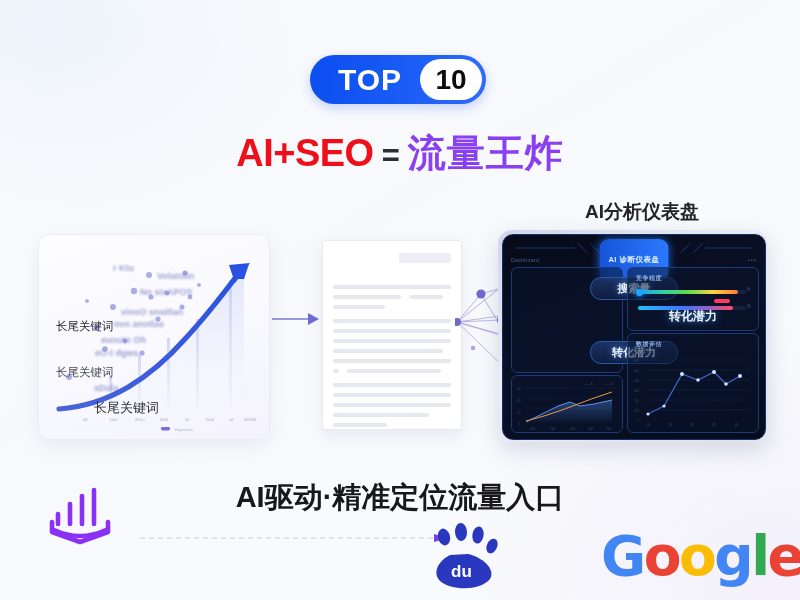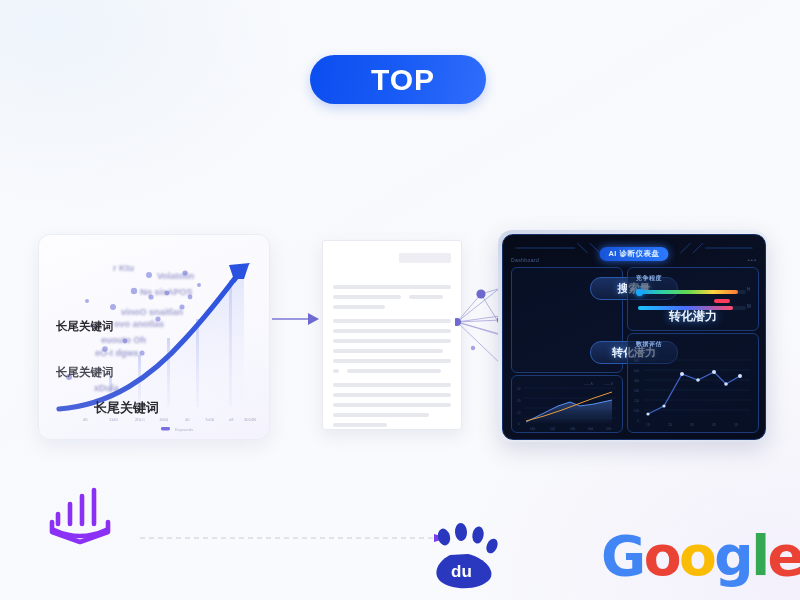--- a/index.html
+++ b/index.html
@@ -47,21 +47,21 @@
   
   .card-left{
     position:absolute;left:38px;top:234px;width:230px;height:204px;
     background:linear-gradient(160deg,#fdfdff 0%,#f8f8fe 60%,#f4f3fd 100%);
     border-radius:12px;border:1px solid #ececf6;
     box-shadow:0 6px 18px rgba(90,90,160,.09);overflow:hidden;
   }
   .card-left .plot{position:absolute;left:0;top:0;width:230px;height:204px;}
 
   .kw{
-    position:absolute;color:#2a2a30;font-weight:bold;white-space:nowrap;
+    position:absolute;color:#2a2a30;font-weight:normal;white-space:nowrap;
   }
   #kw1{left:17px;top:84px;font-size:11.5px;}
   #kw2{left:17px;top:130px;font-size:11.5px;color:#4a4a55;}
   #kw3{left:55px;top:164px;font-size:13px;}
 
   .blurtext{position:absolute;color:#6d6ab5;font-weight:bold;white-space:nowrap;
     filter:blur(1.1px);opacity:.62;font-size:9px;}
 
   
   .arrow-mid{position:absolute;left:272px;top:310px;width:48px;height:18px;}
@@ -89,23 +89,23 @@
     background:linear-gradient(150deg,#cfd6e8 0%,#e8ecf6 40%,#dfe4f1 100%);
     box-shadow:0 8px 22px rgba(60,70,120,.18);
   }
   .dash{
     position:relative;width:100%;height:100%;border-radius:11px;overflow:hidden;
     background:linear-gradient(155deg,#060a18 0%,#0a1024 45%,#070c1c 100%);
     border:1px solid #16306a;
   }
   .dash-hdr{position:absolute;left:0;top:5px;width:100%;height:16px;}
   .dash-badge{
-    position:absolute;left:50%;transform:translateX(-50%);top:12px;
+    position:absolute;left:50%;transform:translateX(-50%);top:4px;
     background:linear-gradient(90deg,#1654d8,#2b79ff);border-radius:9px;
-    padding:2px 9px;font-size:7.5px;color:#dff0ff;font-weight:bold;white-space:nowrap;
+    padding:16px 9px;font-size:7.5px;color:#dff0ff;font-weight:bold;white-space:nowrap;
     box-shadow:0 0 8px rgba(45,120,255,.75);letter-spacing:.5px;
   }
   .dash-mini{position:absolute;left:8px;top:22px;font-size:5px;color:#46608f;letter-spacing:.4px;}
   .dash-dots{position:absolute;right:8px;top:22px;font-size:6px;color:#3d5686;letter-spacing:1px;}
 
   .panel{position:absolute;border:1px solid #1b3a77;border-radius:6px;background:rgba(10,20,45,.55);}
   #p-left{left:8px;top:32px;width:110px;height:104px;}
   #p-botleft{left:8px;top:140px;width:110px;height:56px;}
   #p-topright{left:124px;top:32px;width:130px;height:62px;}
   #p-botright{left:124px;top:98px;width:130px;height:98px;}
@@ -147,23 +147,28 @@
   }
   .g-b{color:#4285F4;} .g-r{color:#EA4335;} .g-y{color:#FBBC05;} .g-g{color:#34A853;}
 </style>
 </head>
 <body>
 
 <div class="stage">
 
   <div class="top-badge">
     <div class="tw">TOP</div>
-  </div>
-
-
+    <div class="num">10</div>
+  </div>
+
+  <div class="headline">
+    <span class="red">AI+SEO</span><span class="eq">=</span><span class="pur">流量王炸</span>
+  </div>
+
+  <div class="sec-label" id="lbl-right">AI分析仪表盘</div>
 
   <div class="card-left">
     <svg class="plot" viewBox="0 0 230 204">
       <defs>
         <linearGradient id="barg" x1="0" y1="0" x2="0" y2="1">
           <stop offset="0%" stop-color="#b9c2f4" stop-opacity=".65"></stop>
           <stop offset="100%" stop-color="#d8ddf8" stop-opacity=".18"></stop>
         </linearGradient>
         <linearGradient id="arrg" x1="0" y1="1" x2="1" y2="0">
           <stop offset="0%" stop-color="#4a63d8"></stop>
@@ -385,20 +390,21 @@
               <text x="40" y="92">2D</text>
             <text x="62" y="92">3D</text>
               <text x="84" y="92">4D</text>
             <text x="106" y="92">5D</text>
           </g>
         </svg>
       </div>
     </div>
   </div>
 
+  <div class="tagline">AI驱动·精准定位流量入口</div>
 
   <svg class="bar-icon" viewBox="0 0 72 66">
     <g fill="none" stroke="#8b31f5" stroke-width="4.6" stroke-linecap="round" stroke-linejoin="round">
       <path d="M14 40 L14 30"></path>
         <path d="M26 40 L26 20"></path>
       <path d="M38 40 L38 12"></path>
         <path d="M50 40 L50 6"></path>
       <path d="M8 38 L8 48 L36 58 L64 48 L64 38"></path>
       <path d="M10 46 Q36 58 62 46"></path>
     </g>

